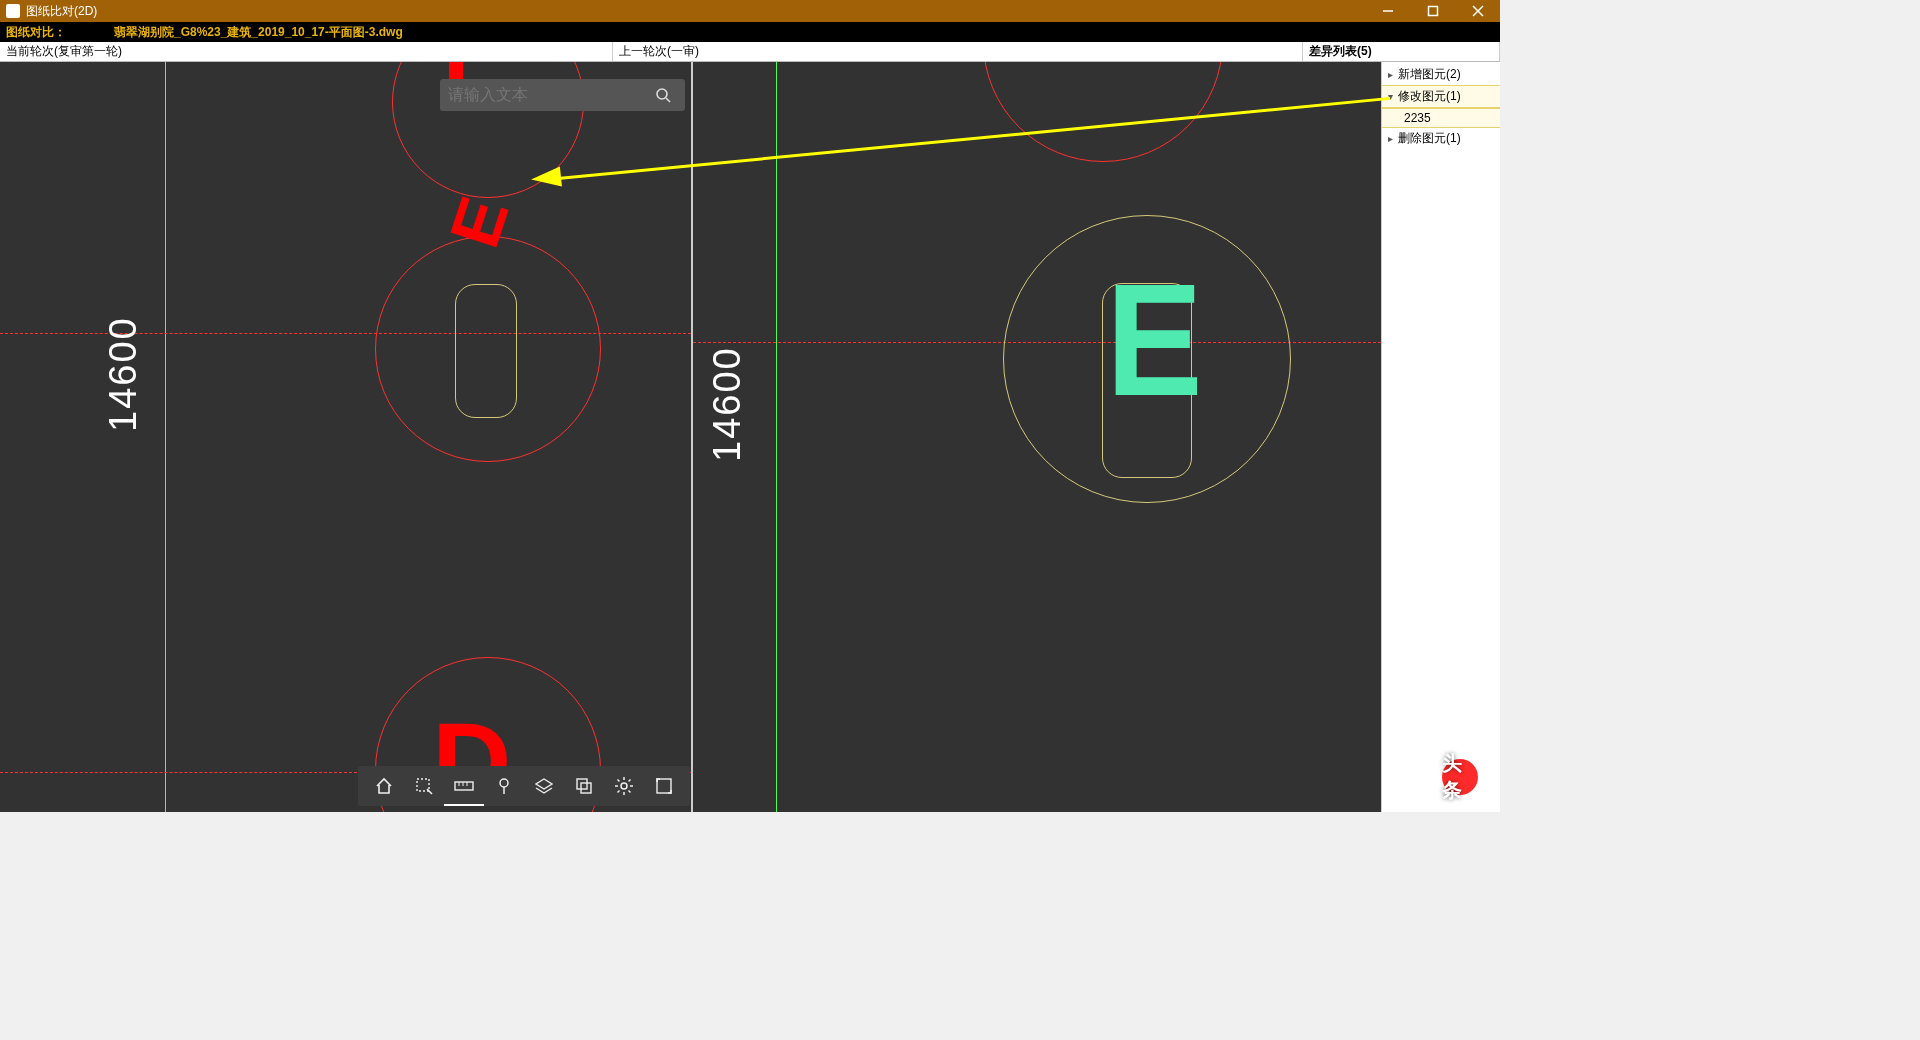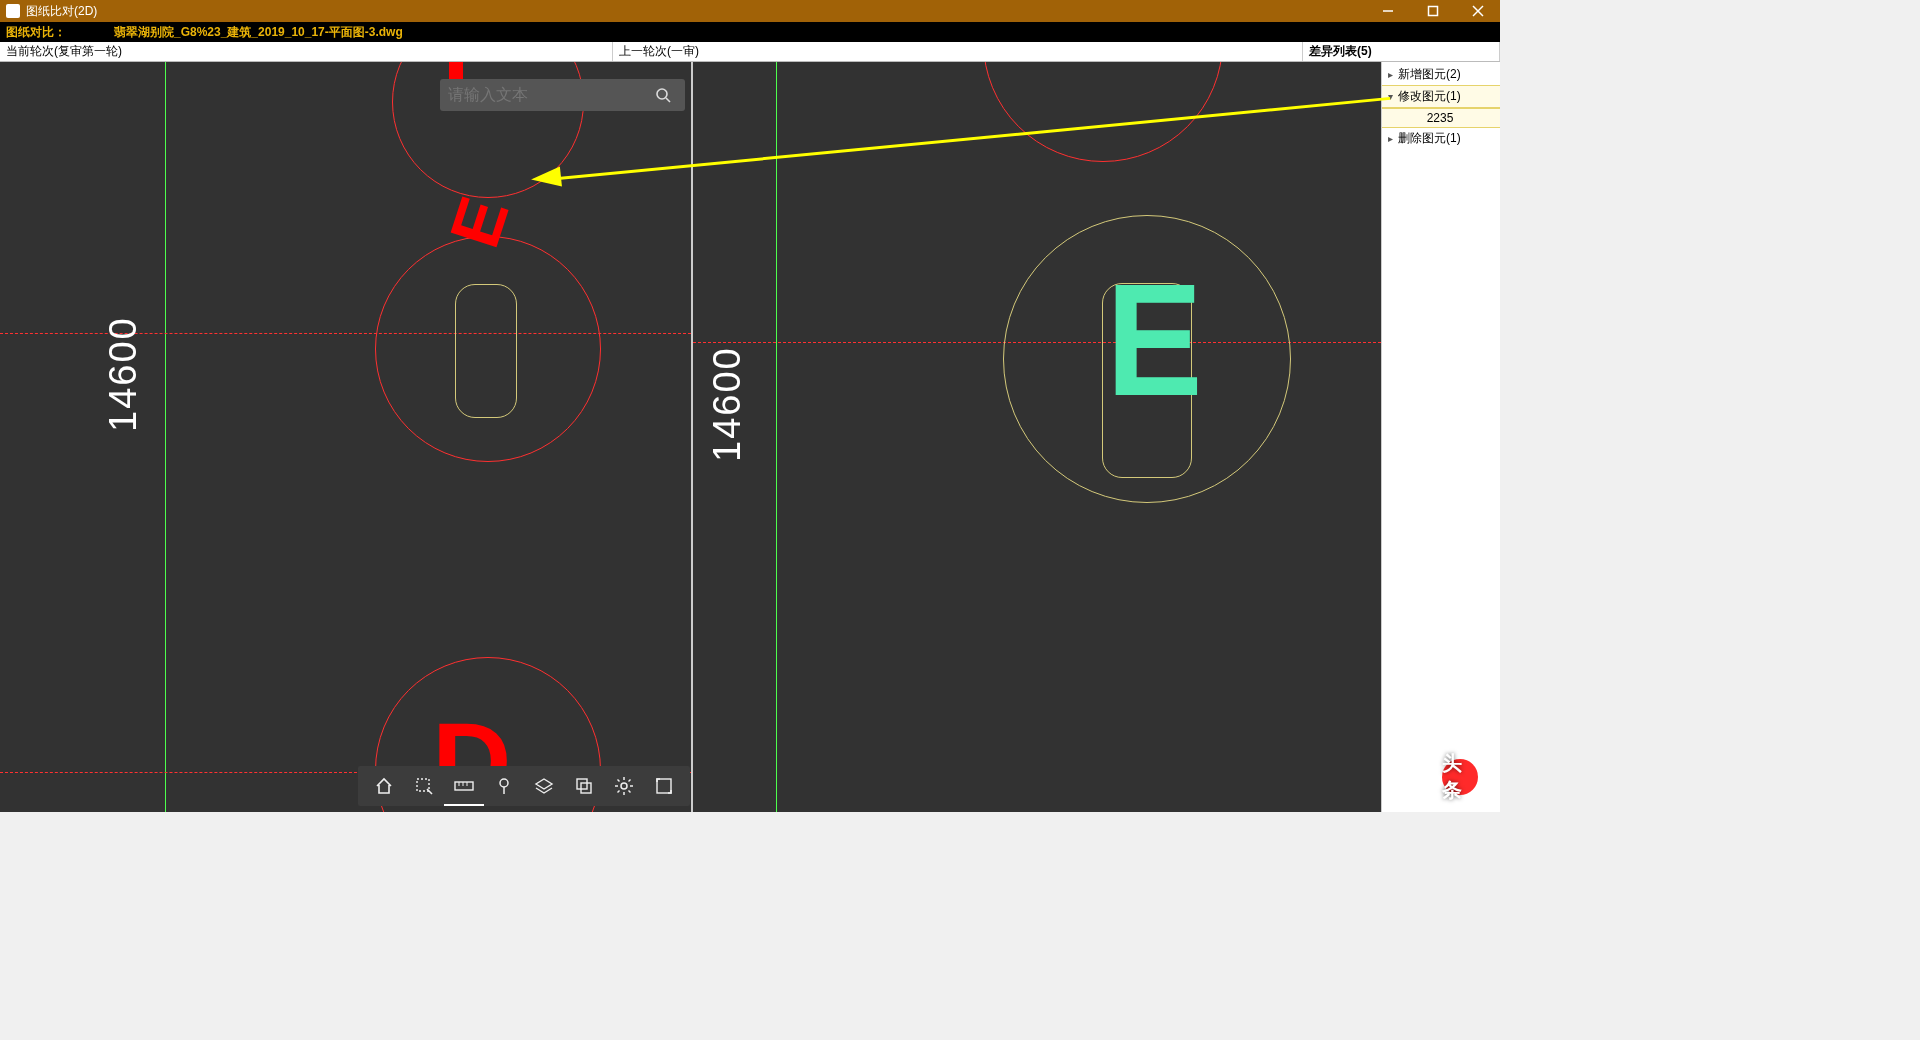--- a/index.html
+++ b/index.html
@@ -101,21 +101,21 @@
     display: flex;
     align-items: center;
     cursor: default;
   }
   .diff-item .arrow {
     width: 10px;
     display: inline-block;
     color: #555;
     font-size: 10px;
   }
-  .diff-child { padding-left: 4px; justify-content: center; }
+  .diff-child { padding-left: 22px; }
   .diff-hl {
     background: #fffbe6;
     border-top: 1px solid #e6d36b;
     border-bottom: 1px solid #e6d36b;
   }
 
   
   .vline-green {
     position: absolute;
     top: 0; bottom: 0;

